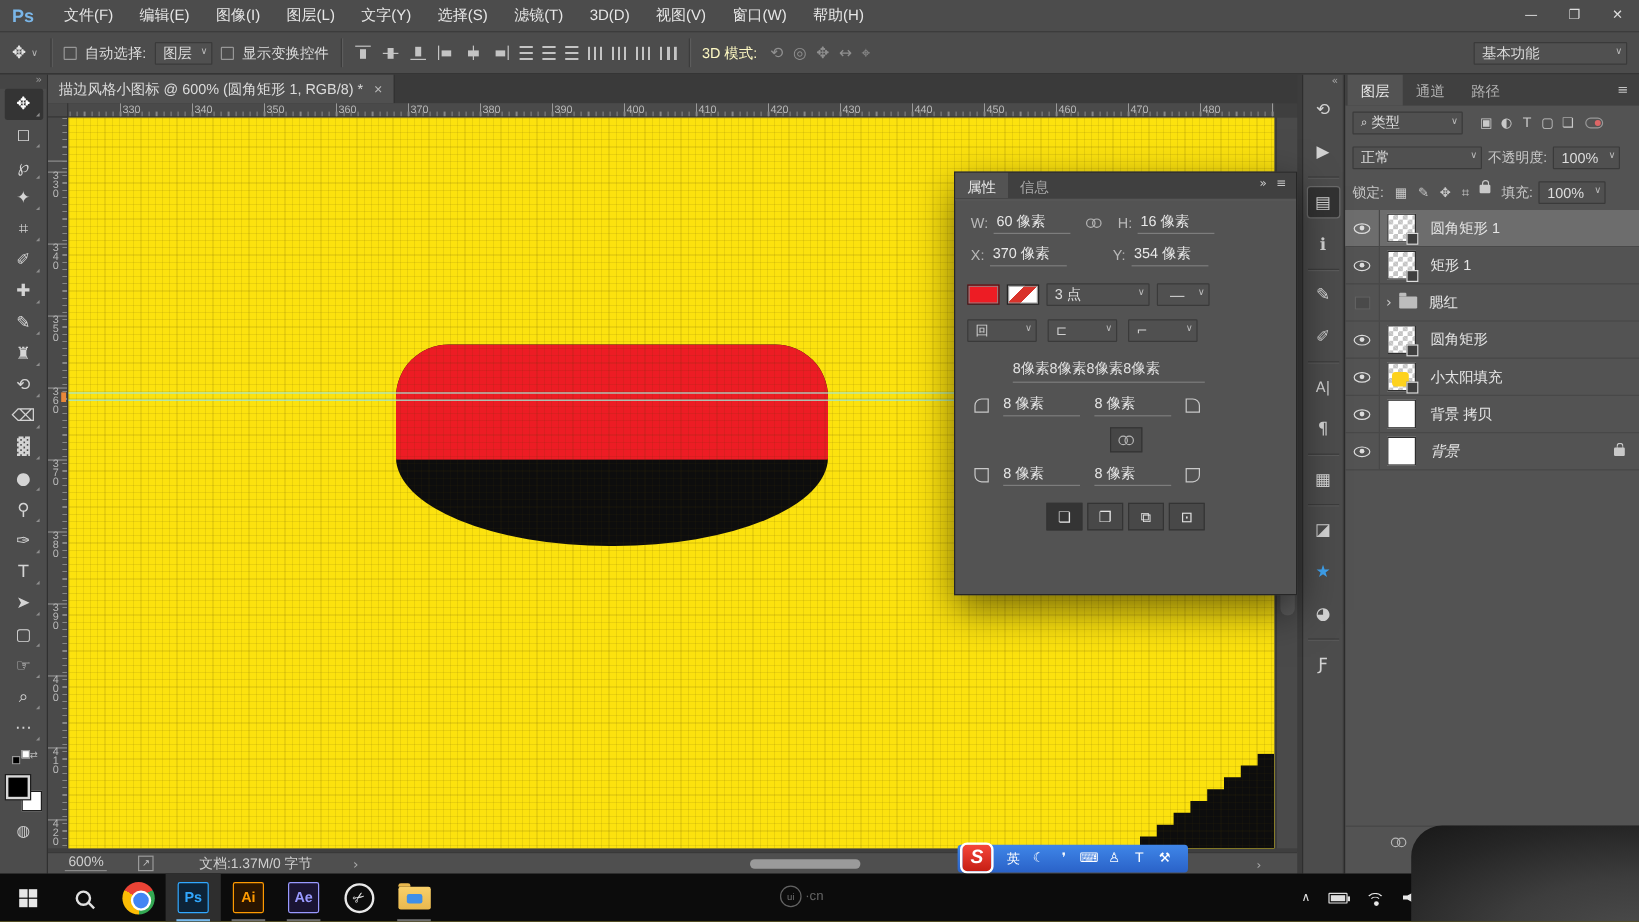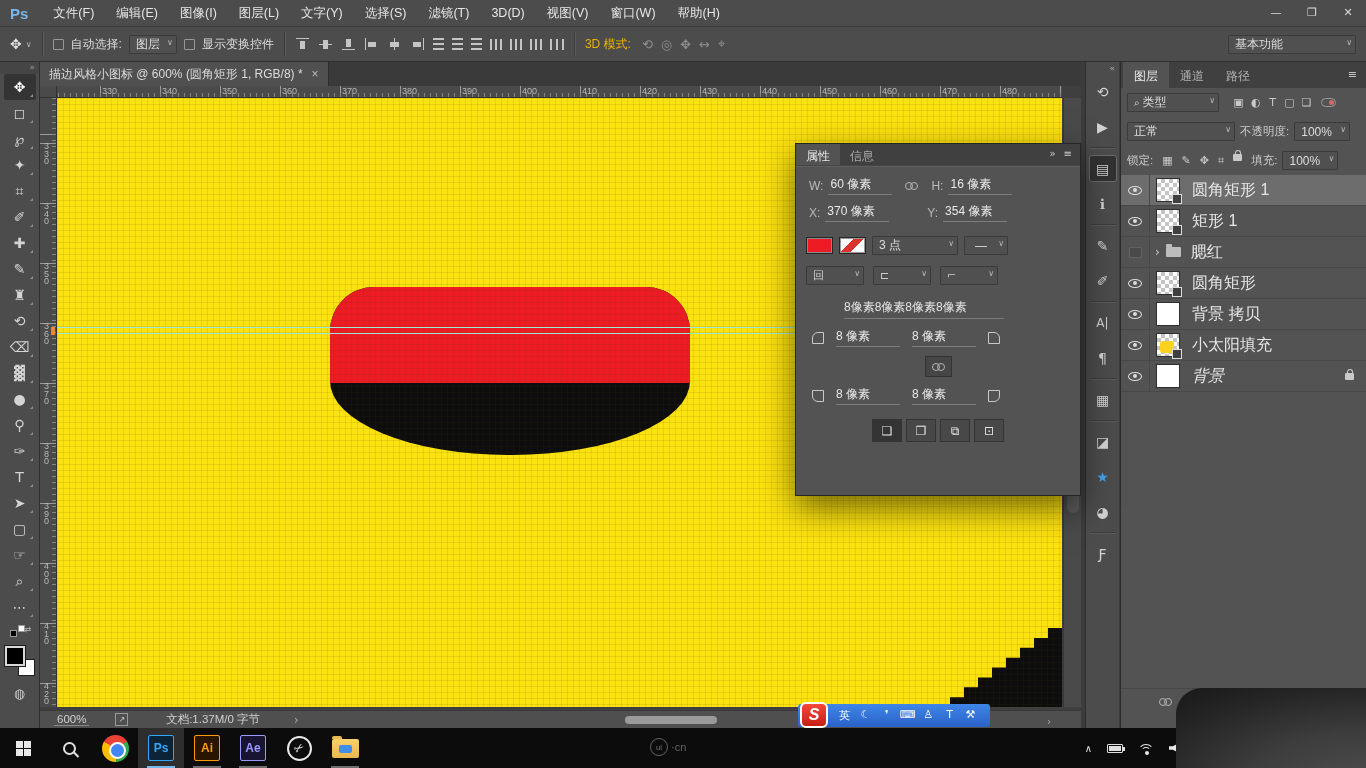--- a/index.html
+++ b/index.html
@@ -117,21 +117,21 @@
 .eye::after{content:"";position:absolute;left:4px;top:1.5px;width:4px;height:4px;border-radius:50%;background:#dcdcdc}
 .eye-off{width:13px;height:11px;background:#4a4a4a;border:1px solid #616161}
 .thumb-wrap{width:36px;display:flex;align-items:center;justify-content:center;position:relative;flex:none}
 .thumb{width:24px;height:24px;border:1px solid #2e2e2e;position:relative}
 .checker{background-color:#fff;background-image:linear-gradient(45deg,#c4c4c4 25%,transparent 25%,transparent 75%,#c4c4c4 75%),linear-gradient(45deg,#c4c4c4 25%,transparent 25%,transparent 75%,#c4c4c4 75%);background-size:8px 8px;background-position:0 0,4px 4px}
 .sbadge{position:absolute;right:-3px;bottom:-3px;width:10px;height:10px;background:#3f3f3f;border:1px solid #ddd}
 .blob{position:absolute;left:3px;top:7px;width:14px;height:12px;background:#fc3;background:#fdd21e;border-radius:3px}
 .caret{color:#c9c9c9;font-size:12px;margin:0 3px 0 5px}
 .folder{width:15px;height:10px;background:#bdbdbd;border-radius:1px;position:relative}
 .folder::before{content:"";position:absolute;top:-3px;left:0;width:6px;height:3px;background:#bdbdbd;border-radius:1px 1px 0 0}
-.lname{font-size:16px;color:#e6e6e6;margin-left:6px;flex:1;white-space:nowrap;overflow:hidden}
+.lname{font-size:12px;color:#e6e6e6;margin-left:6px;flex:1;white-space:nowrap;overflow:hidden}
 .lname.it{font-style:italic}
 .row-lock{margin-right:12px}
 .padlock{width:9px;height:7px;background:#c9c9c9;border-radius:1px;position:relative;flex:none}
 .padlock::before{content:"";position:absolute;top:-4px;left:1.5px;width:4px;height:4px;border:1.5px solid #c9c9c9;border-bottom:none;border-radius:3px 3px 0 0}
 .lp-bottom{position:absolute;left:0;right:0;top:626px;height:26px;border-top:1px solid #464646;display:flex;align-items:center;padding-left:38px}
 .chain{display:inline-flex;align-items:center}
 .chain i{width:8px;height:8px;border:1.5px solid #b5b5b5;border-radius:50%;display:block}
 .chain i+i{margin-left:-3px}
 
 
@@ -261,21 +261,21 @@
         <span class="aln" data-v="r"></span>
         <span class="aln" data-v="dt"></span>
         <span class="aln" data-v="dm"></span>
         <span class="aln" data-v="db"></span>
         <span class="aln" data-v="dl"></span>
         <span class="aln" data-v="dc"></span>
         <span class="aln" data-v="dr"></span>
         <span class="aln" data-v="ds"></span>
       </div>
     <span class="ob-sep"></span>
-    <span class="ob-label" style="color:#eab308">3D 模式:</span>
+    <span class="ob-label" style="color:#fef9c3">3D 模式:</span>
     <div id="threed-icons" style="display:flex;align-items:center">
         <span class="threed-ico glyph">⟲</span>
         <span class="threed-ico glyph">◎</span>
         <span class="threed-ico glyph">✥</span>
         <span class="threed-ico glyph">↔</span>
         <span class="threed-ico glyph">⌖</span>
       </div>
     <span class="sel workspace">
         <span>基本功能</span>
       </span>
@@ -542,35 +542,35 @@
               <div class="sbadge"></div>
             </div>
           </div>
           <span class="lname">圆角矩形</span>
         </div>
         <div class="lrow">
           <div class="eye-cell">
             <span class="eye"></span>
           </div>
           <div class="thumb-wrap">
-            <div class="thumb" style="background: rgb(255, 255, 255);"></div>
-          </div>
-          <span class="lname">背景 拷贝</span>
-        </div>
-        <div class="lrow">
-          <div class="eye-cell">
-            <span class="eye"></span>
-          </div>
-          <div class="thumb-wrap">
             <div class="thumb checker">
               <div class="blob"></div>
               <div class="sbadge"></div>
             </div>
           </div>
           <span class="lname">小太阳填充</span>
+        </div>
+        <div class="lrow">
+          <div class="eye-cell">
+            <span class="eye"></span>
+          </div>
+          <div class="thumb-wrap">
+            <div class="thumb" style="background: rgb(255, 255, 255);"></div>
+          </div>
+          <span class="lname">背景 拷贝</span>
         </div>
         <div class="lrow">
           <div class="eye-cell">
             <span class="eye"></span>
           </div>
           <div class="thumb-wrap">
             <div class="thumb" style="background: rgb(255, 255, 255);"></div>
           </div>
           <span class="lname it">背景</span>
           <span class="padlock row-lock"></span>

